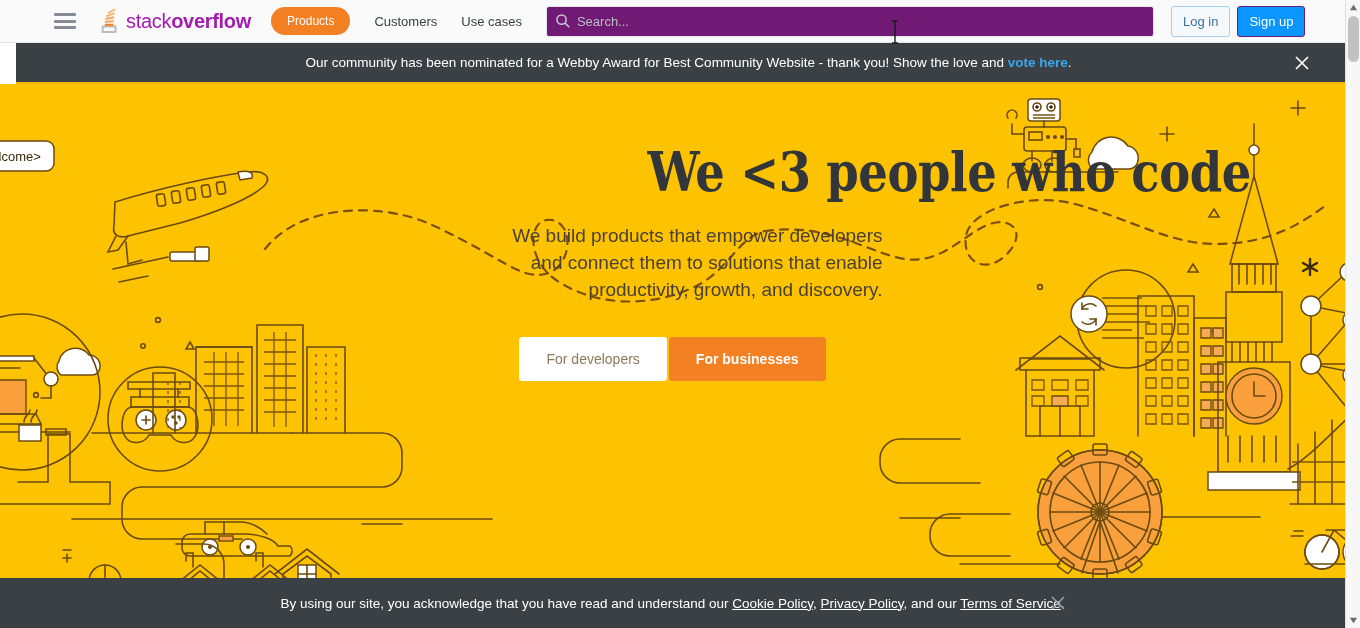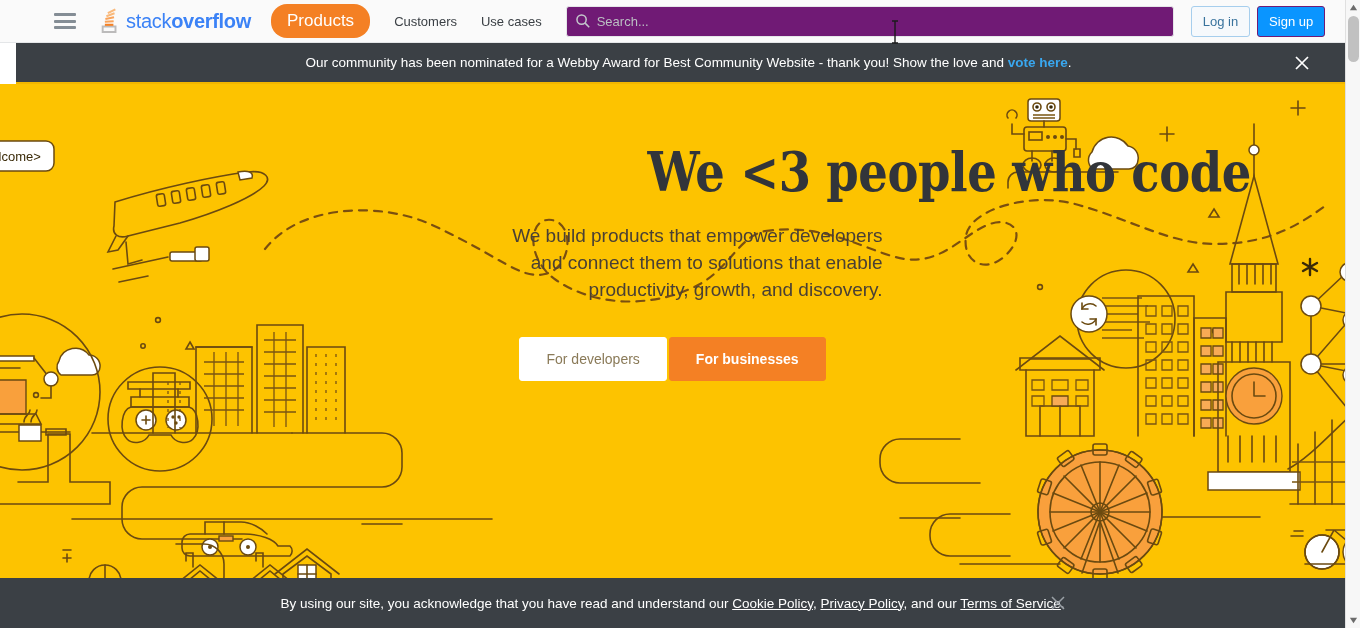--- a/index.html
+++ b/index.html
@@ -50,33 +50,33 @@
 
   .logo {
     display: flex;
     align-items: center;
     margin-left: 23px;
     cursor: pointer;
   }
   .logo-mark { width: 22px; height: 26px; margin-right: 5px; }
   .logo-text {
     font-size: 20px;
-    color: #3b82f6;
+    color: #a21caf;
     letter-spacing: -0.3px;
     white-space: nowrap;
     font-family: "Liberation Sans", sans-serif;
   }
   .logo-text b { font-weight: 700; }
   .logo-text span.light { font-weight: 400; }
 
   .nav-pill {
     margin-left: 20px;
     background: #f48024;
     color: #ffffff;
-    font-size: 17px;
+    font-size: 12px;
     padding: 7px 16px;
     border-radius: 16px;
     white-space: nowrap;
     cursor: pointer;
   }
   .nav-link {
     margin-left: 24px;
     color: #3b4045;
     font-size: 13px;
     white-space: nowrap;

